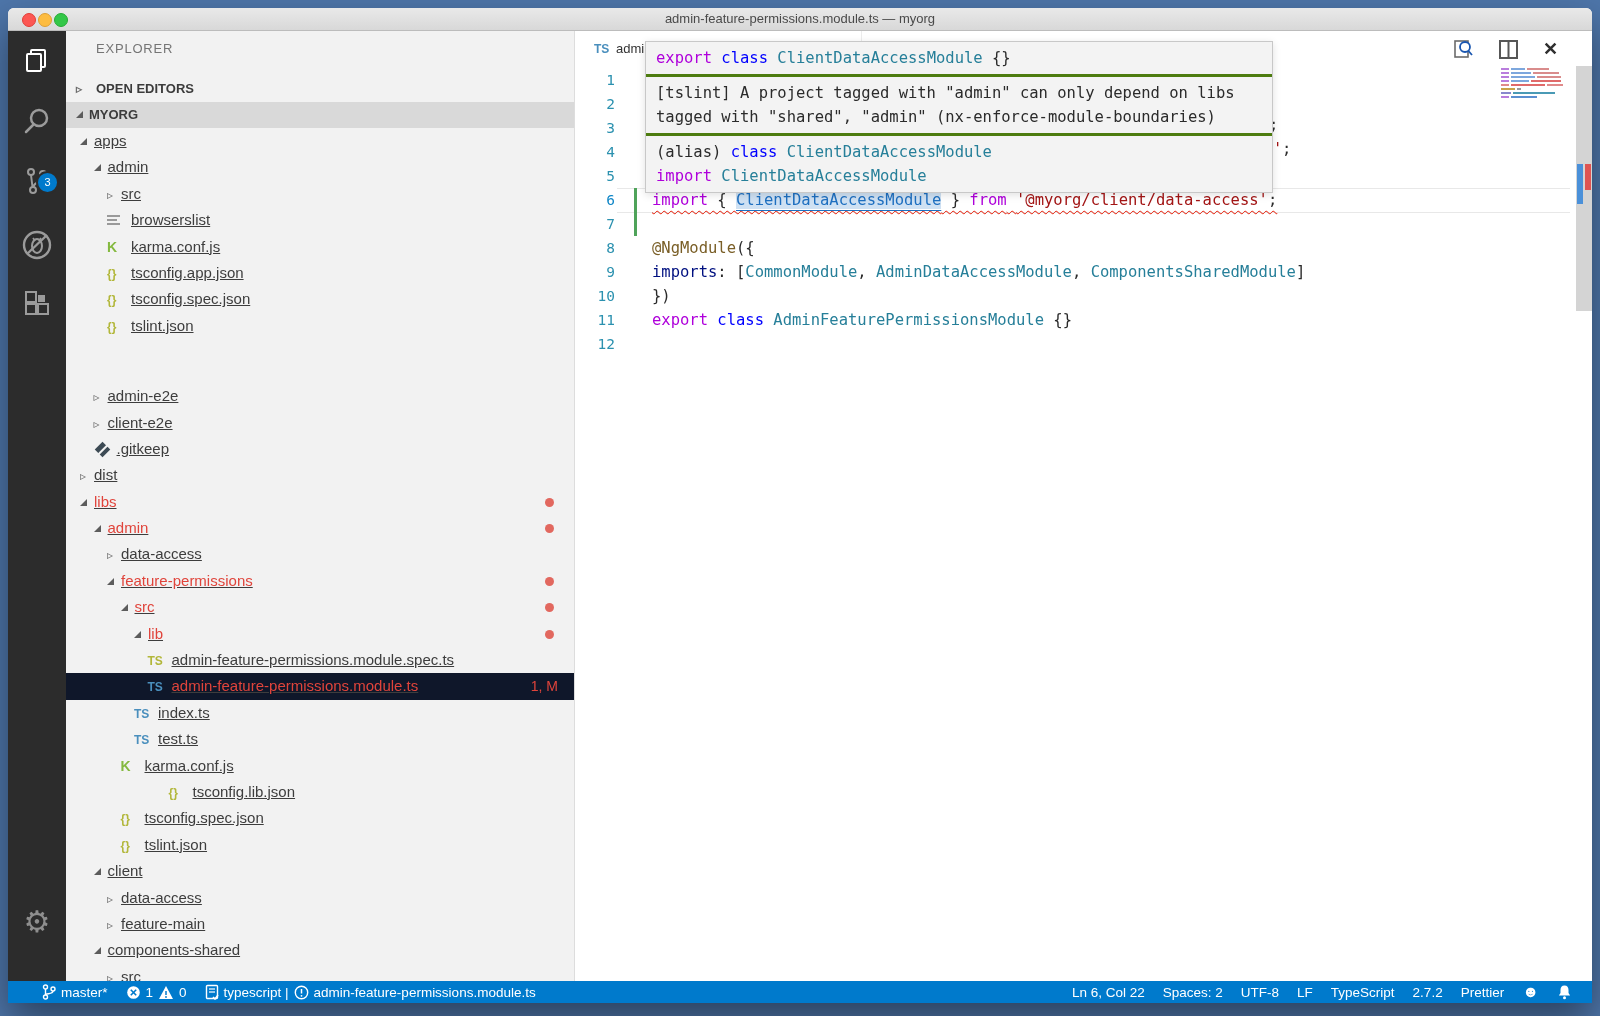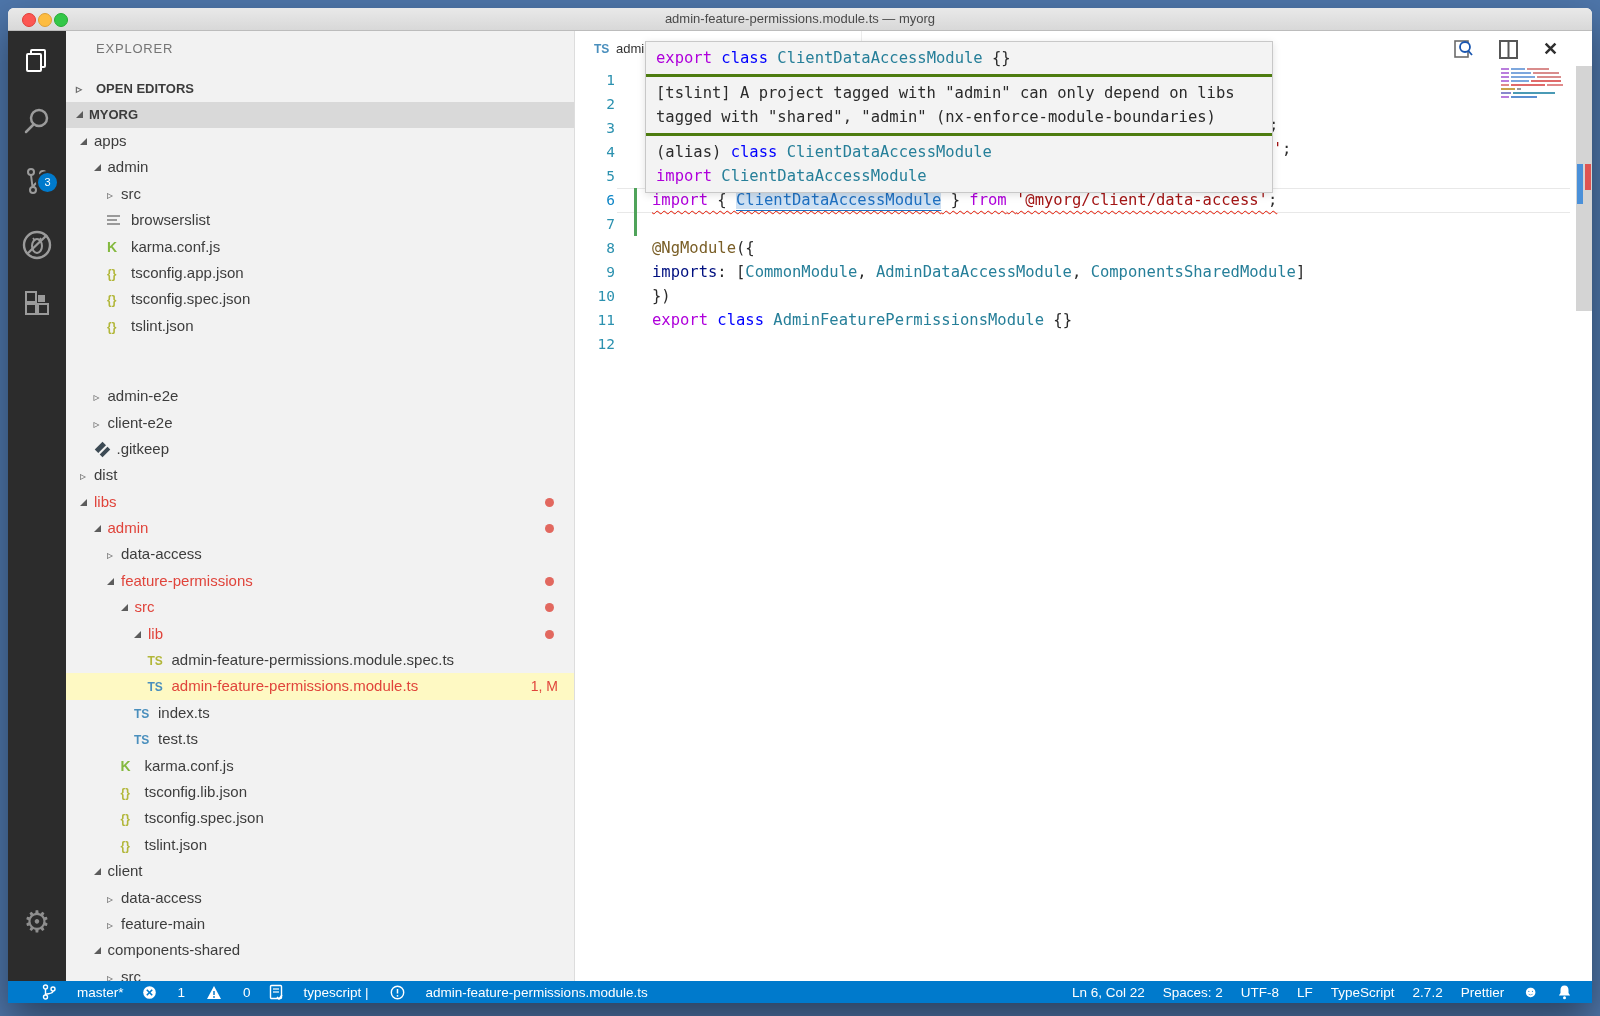--- a/index.html
+++ b/index.html
@@ -17,22 +17,22 @@
   .act{position:absolute;left:0;width:58px;height:36px;display:flex;align-items:center;justify-content:center;}
   .act svg{display:block;}
   .badge3{position:absolute;left:28px;top:140px;width:19px;height:19px;background:#007acc;border-radius:50%;color:#fff;font-size:11px;line-height:19px;text-align:center;border:2px solid #2c2c2c;box-sizing:content-box;}
   .gear{position:absolute;left:0;bottom:42px;width:58px;text-align:center;font-size:30px;color:#8e8e8e;}
   
   .sidebar{position:absolute;left:58px;top:23px;width:508px;bottom:22px;background:#f2f2f2;border-right:1px solid #ddd;overflow:hidden;font-size:15px;color:#3d3d3d;}
   .expl-title{position:absolute;left:30px;top:10px;font-size:13px;color:#757575;letter-spacing:.8px;}
   .sec{position:absolute;left:0;width:100%;height:26px;line-height:26px;font-weight:bold;font-size:13px;color:#3c3c3c;}
   .sec .tw{margin:0 6px 0 10px;}
   #tree{position:absolute;left:0;top:97px;width:100%;}
-  .row{position:relative;height:26.4px;line-height:26.4px;white-space:nowrap;}
-  .row.sel{background:#fef9c3;}
+  .row{position:relative;height:26.4px;line-height:26.4px;white-space:nowrap;text-decoration:underline;}
+  .row.sel{background:#0f172a;}
   .tw-col{display:inline-block;width:14px;color:#6b6b6b;font-size:12px;}
   .tw-exp{display:inline-block;width:0;height:0;border-bottom:7px solid #5c5c5c;border-left:7px solid transparent;margin-right:7px;position:relative;top:-1px;}
   .red{color:#e0443b;}
   .dot{position:absolute;right:20px;top:9px;width:9px;height:9px;border-radius:50%;background:#e2685f;}
   .fbadge{position:absolute;right:16px;top:0;font-size:14px;color:#e0443b;}
   .fi{display:inline-block;width:24px;font-weight:bold;font-size:12px;}
   .fi.tsb{color:#4a8fbd;}
   .fi.tsy{color:#b2b73a;}
   .fi.kk{color:#84b93f;font-size:14px;}
   .fi.lines{position:relative;top:2px;}
@@ -65,21 +65,21 @@
   .minimap{position:absolute;left:926px;top:2px;width:70px;}
   .mrow{height:3px;margin-bottom:1px;display:flex;gap:2px;}
   .mrow i{display:block;height:2px;}
   .ruler{position:absolute;right:0;top:0;bottom:0;width:16px;background:#fff;}
   .ruler .slider{position:absolute;left:0;top:0;width:16px;height:245px;background:#d4d4d4;}
   .ruler .mk-b{position:absolute;left:1px;top:98px;width:6px;height:40px;background:#4a90d9;}
   .ruler .mk-r{position:absolute;left:9px;top:98px;width:6px;height:26px;background:#df5452;}
   
   .statusbar{position:absolute;left:0;bottom:0;width:100%;height:22px;background:#007acc;color:#fff;font-size:13.5px;display:flex;align-items:center;justify-content:space-between;padding:0 20px 0 34px;box-sizing:border-box;}
   .sgroup{display:flex;align-items:center;gap:18px;white-space:nowrap;}
-  .sitem{display:flex;align-items:center;gap:21px;}
+  .sitem{display:flex;align-items:center;gap:5px;}
   .sb-ic{display:inline-flex;align-items:center;}
 </style>
 </head>
 <body>
 
 <div class="window">
   <div class="titlebar">
     <span class="tl r"></span>
     <span class="tl y"></span>
     <span class="tl g"></span>
@@ -153,21 +153,21 @@
         <div class="row" style="padding-left: 27.5px;"><span class="tw-exp"></span><span class="red">admin</span><span class="dot"></span></div>
         <div class="row" style="padding-left: 41px;"><span class="tw-col">▹</span><span>data-access</span></div>
         <div class="row" style="padding-left: 41px;"><span class="tw-exp"></span><span class="red">feature-permissions</span><span class="dot"></span></div>
         <div class="row" style="padding-left: 54.5px;"><span class="tw-exp"></span><span class="red">src</span><span class="dot"></span></div>
         <div class="row" style="padding-left: 68px;"><span class="tw-exp"></span><span class="red">lib</span><span class="dot"></span></div>
         <div class="row" style="padding-left: 81.5px;"><span class="fi tsy">TS</span><span>admin-feature-permissions.module.spec.ts</span></div>
         <div class="row sel" style="padding-left: 81.5px;"><span class="fi tsb">TS</span><span class="red">admin-feature-permissions.module.ts</span><span class="fbadge">1, M</span></div>
         <div class="row" style="padding-left: 68px;"><span class="fi tsb">TS</span><span>index.ts</span></div>
         <div class="row" style="padding-left: 68px;"><span class="fi tsb">TS</span><span>test.ts</span></div>
         <div class="row" style="padding-left: 54.5px;"><span class="fi kk">K</span><span>karma.conf.js</span></div>
-        <div class="row" style="padding-left: 54.5px;"><span class="fi tsy">{}</span><span>tsconfig.lib.json</span></div>
+        <div class="row" style="padding-left: 54.5px; margin-left: 48px;"><span class="fi tsy">{}</span><span>tsconfig.lib.json</span></div>
         <div class="row" style="padding-left: 54.5px;"><span class="fi tsy">{}</span><span>tsconfig.spec.json</span></div>
         <div class="row" style="padding-left: 54.5px;"><span class="fi tsy">{}</span><span>tslint.json</span></div>
         <div class="row" style="padding-left: 27.5px;"><span class="tw-exp"></span><span>client</span></div>
         <div class="row" style="padding-left: 41px;"><span class="tw-col">▹</span><span>data-access</span></div>
         <div class="row" style="padding-left: 41px;"><span class="tw-col">▹</span><span>feature-main</span></div>
         <div class="row" style="padding-left: 27.5px;"><span class="tw-exp"></span><span>components-shared</span></div>
         <div class="row" style="padding-left: 41px;"><span class="tw-col">▹</span><span>src</span></div>
       </div>
   </div>
 

